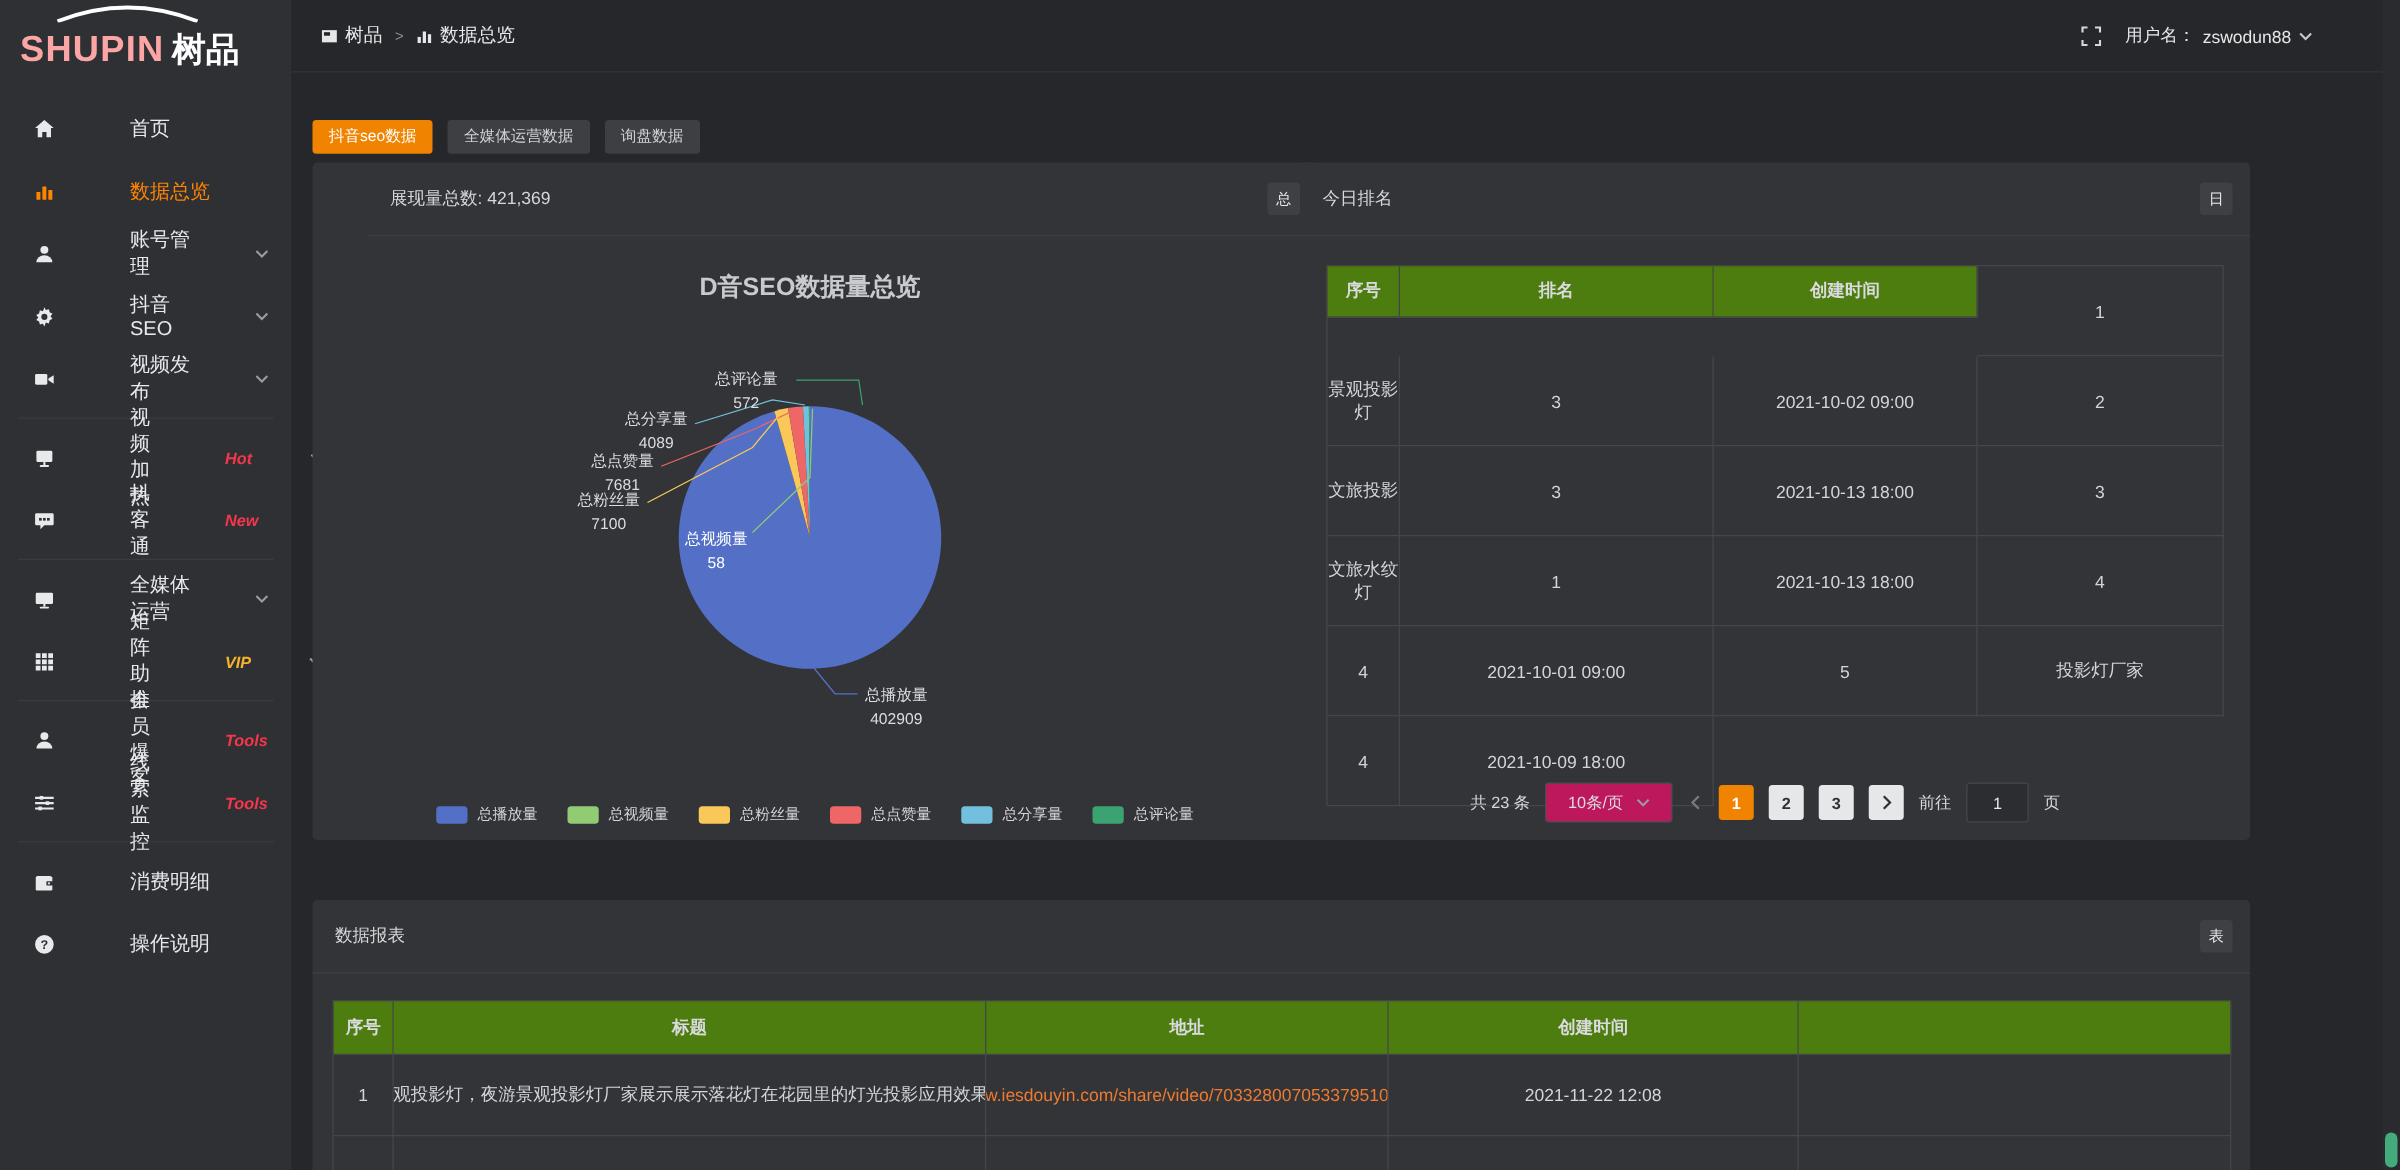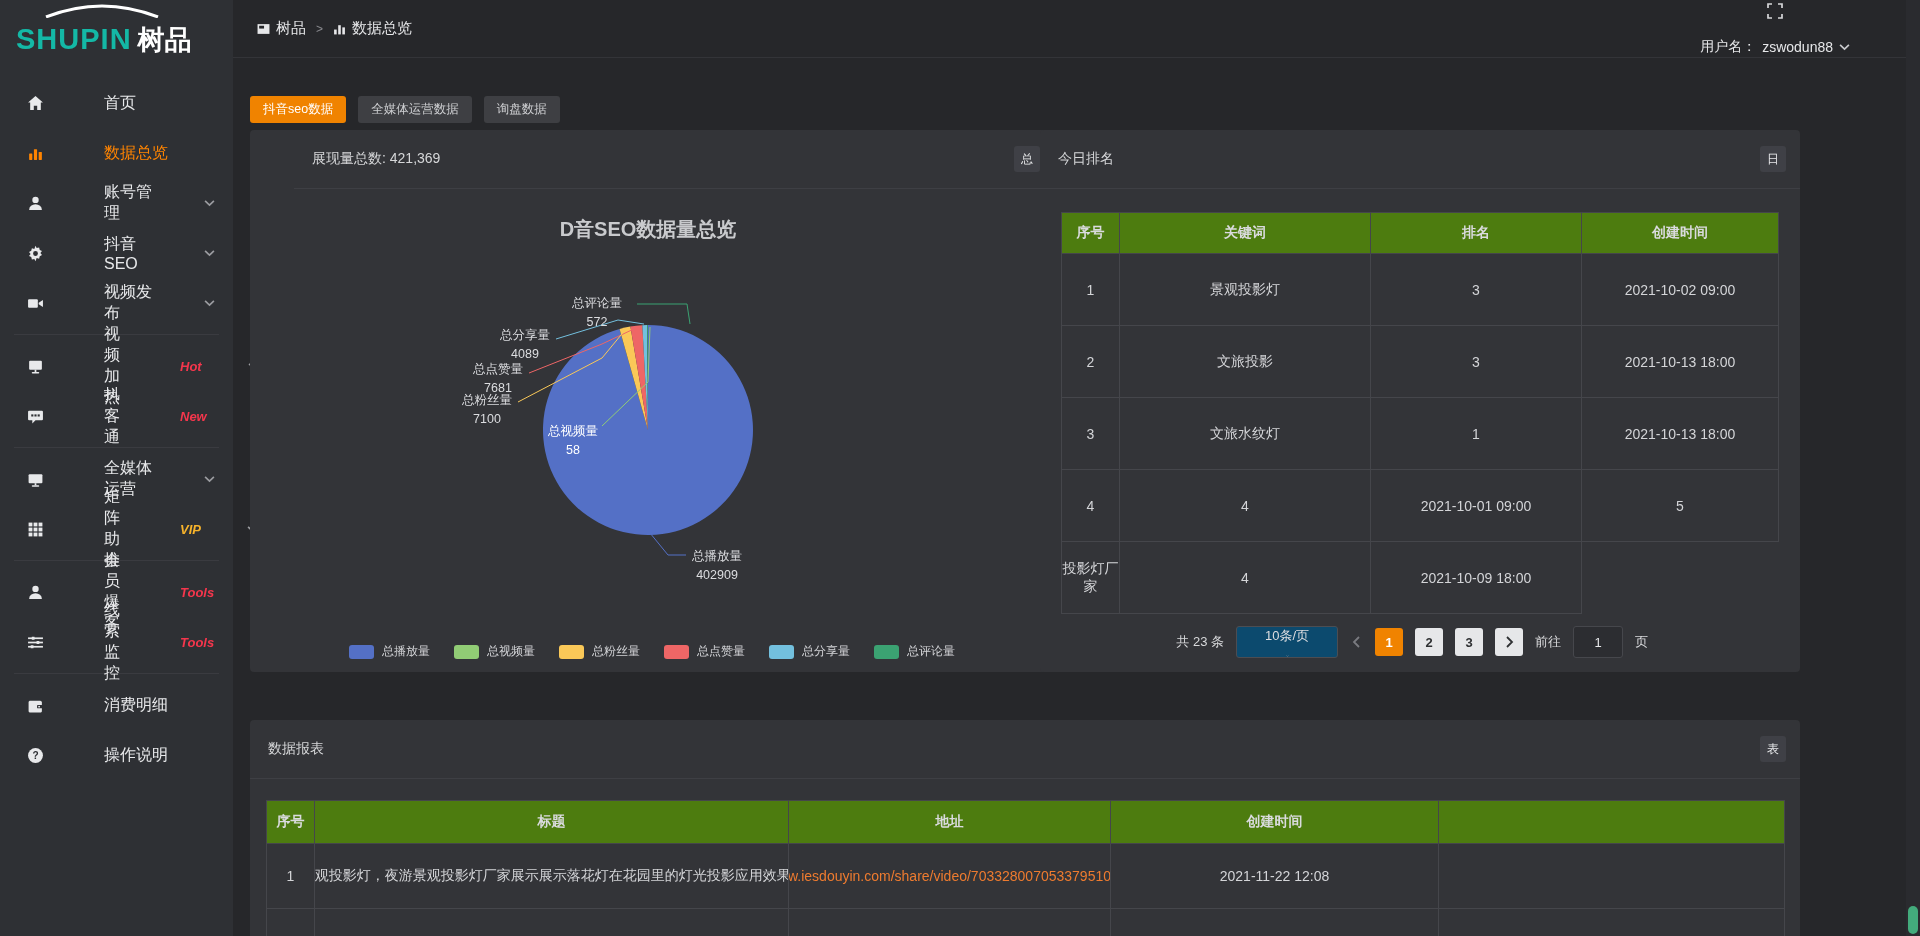--- a/index.html
+++ b/index.html
@@ -4,40 +4,40 @@
 <style>
   html,body{margin:0;padding:0;background:#26272a;overflow:hidden;
     font-family:"Liberation Sans","DejaVu Sans",sans-serif;color:#e0e1e3;}
   #app{position:relative;width:1920px;height:936px;background:#26272a;overflow:hidden;}
 
   
   .sidebar{position:absolute;left:0;top:0;width:233px;height:936px;background:#2e3034;}
   .logo{position:relative;height:64px;padding:10px 0 0 16px;}
   .logo-arc{position:absolute;left:42px;top:4px;}
   .logo-text{display:flex;align-items:baseline;margin-top:12px;}
-  .logo-en{font-size:29px;font-weight:800;letter-spacing:1px;color:#14b8a6;}
+  .logo-en{font-size:29px;font-weight:800;letter-spacing:1px;color:#fca5a5;}
   .logo-cn{font-size:27px;font-weight:800;color:#fff;margin-left:6px;}
   .side-menu{padding-top:4px;}
   .side-item{display:flex;align-items:center;height:50px;padding:0 18px 0 26px;cursor:pointer;gap:46px;}
   .si-icon{width:18px;height:18px;display:inline-flex;align-items:center;justify-content:center;color:#e8e9eb;flex:0 0 18px;}
   .si-label{font-size:16px;color:#e8e9eb;margin-left:14px;}
   .side-item.active .si-icon,.side-item.active .si-label{color:#ff8400;}
   .si-badge{font-size:13px;font-weight:700;font-style:italic;margin-left:14px;}
   .si-badge.red{color:#f4364c;}
   .si-badge.gold{color:#f7b32b;}
   .si-chevron{margin-left:auto;color:#9b9ca0;display:inline-flex;}
   .side-divider{height:1px;background:#3a3b40;margin:6px 14px;}
 
   
   .topbar{position:absolute;left:233px;top:0;width:1687px;height:57px;
     border-bottom:1px solid #333438;display:flex;align-items:center;}
   .breadcrumb{display:flex;align-items:center;margin-left:24px;font-size:15px;color:#e6e7e9;}
   .bc-item{display:flex;align-items:center;gap:6px;cursor:pointer;}
   .bc-sep{margin:0 10px;color:#8a8b8f;font-size:12px;}
-  .topbar-right{margin-left:auto;display:flex;align-items:center;margin-right:70px;gap:18px;flex-direction:column;}
+  .topbar-right{margin-left:auto;display:flex;align-items:center;margin-right:70px;gap:18px;}
   .fs-icon{color:#d6d7d9;display:inline-flex;cursor:pointer;}
   .user-box{display:flex;align-items:center;gap:6px;font-size:14px;color:#e6e7e9;cursor:pointer;}
 
   
   .tabs{position:absolute;left:250px;top:96px;display:flex;gap:12px;}
   .tab{height:27px;padding:0 13px;display:flex;align-items:center;font-size:12.5px;
     background:#3e3f43;color:#cfd0d3;border-radius:3px;cursor:pointer;}
   .tab.active{background:#f08300;color:#fff;}
 
   
@@ -82,22 +82,22 @@
     grid-template-columns:48px 474px 322px 328px auto;}
   #report-table .dcell{height:42px;}
   #report-table .dcell.bd{height:64px;}
   #report-table .dcell.bd2{height:60px;border-bottom:none;}
   .url-link{color:#ee7b2f;font-size:14px;white-space:nowrap;cursor:pointer;}
   .title-cell{padding:0 8px;white-space:nowrap;}
 
   
   .pagination{position:absolute;right:152px;bottom:14px;display:flex;align-items:center;gap:12px;}
   .pg-total{font-size:13px;color:#d8d9db;}
-  .pg-select{width:100px;height:30px;background:#0c4a6e;border:1px solid #4c4d52;border-radius:3px;
-    display:flex;align-items:center;justify-content:center;gap:10px;font-size:13px;color:#dcdde0;cursor:pointer;flex-direction:column;}
+  .pg-select{width:100px;height:30px;background:#be185d;border:1px solid #4c4d52;border-radius:3px;
+    display:flex;align-items:center;justify-content:center;gap:10px;font-size:13px;color:#dcdde0;cursor:pointer;}
   .pg-prev{color:#7a7b80;display:inline-flex;cursor:default;padding:0 2px;}
   .pg-num{width:28px;height:28px;border-radius:3px;background:#e6e7e9;color:#2f3133;font-weight:600;
     font-size:13px;display:flex;align-items:center;justify-content:center;cursor:pointer;}
   .pg-num.active{background:#f08300;color:#fff;}
   .pg-next{width:28px;height:28px;border-radius:3px;background:#e6e7e9;color:#2f3133;
     display:flex;align-items:center;justify-content:center;cursor:pointer;}
   .pg-goto{font-size:13px;color:#d8d9db;}
   .pg-input{width:44px;height:28px;background:#2c2d31;border:1px solid #46474c;border-radius:3px;
     color:#e6e7e9;font-size:13px;text-align:center;font-family:inherit;}
 
@@ -450,21 +450,20 @@
   </div>
 
   <div class="panel" id="panel-ranking">
     <div class="panel-header">
       <span class="panel-title">今日排名</span>
       <span class="corner-btn">日</span>
     </div>
 
     <div class="dtable" id="rank-table">
       <div class="dcell hd">序号</div>
-      <div class="dcell hd">关键词</div>
       <div class="dcell hd">排名</div>
       <div class="dcell hd">创建时间</div>
 
       <div class="dcell bd">1</div>
       <div class="dcell bd">景观投影灯</div>
       <div class="dcell bd">3</div>
       <div class="dcell bd">2021-10-02 09:00</div>
 
       <div class="dcell bd">2</div>
       <div class="dcell bd">文旅投影</div>

